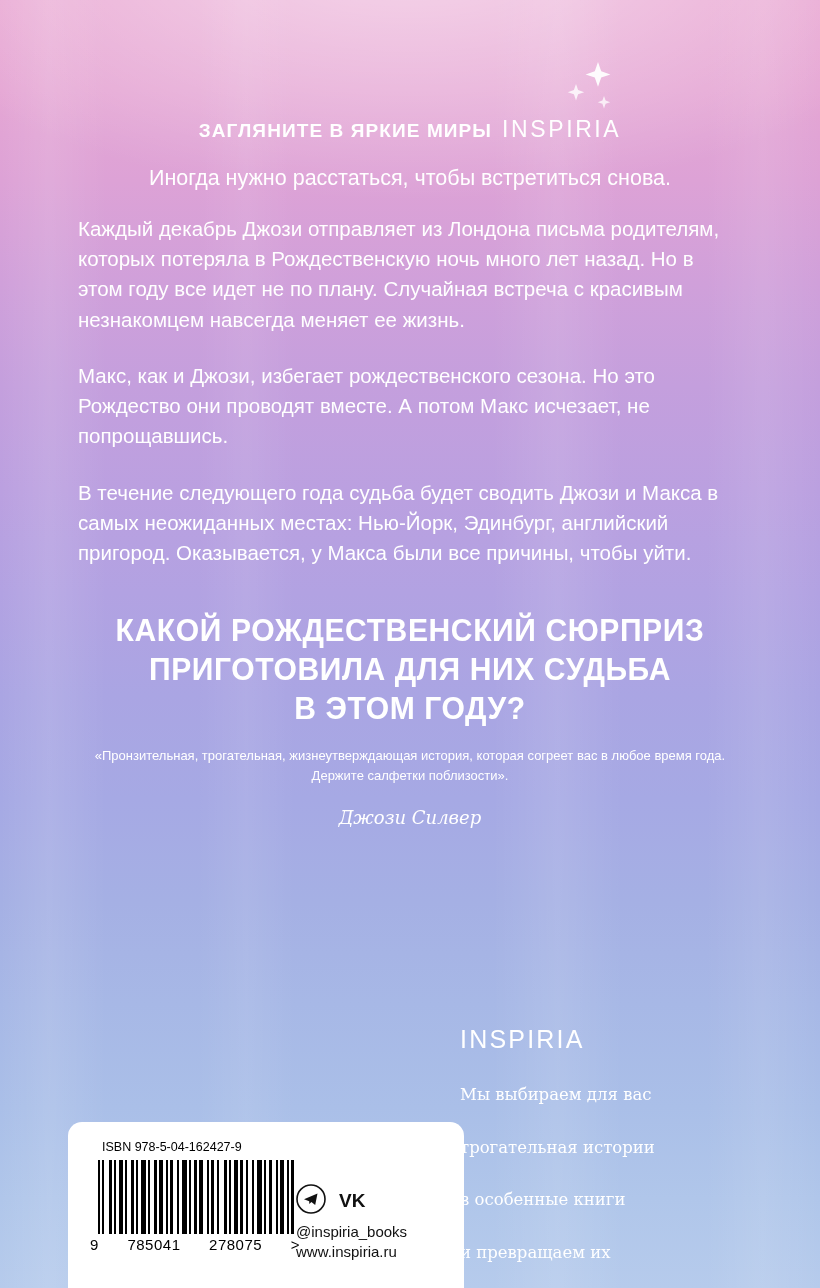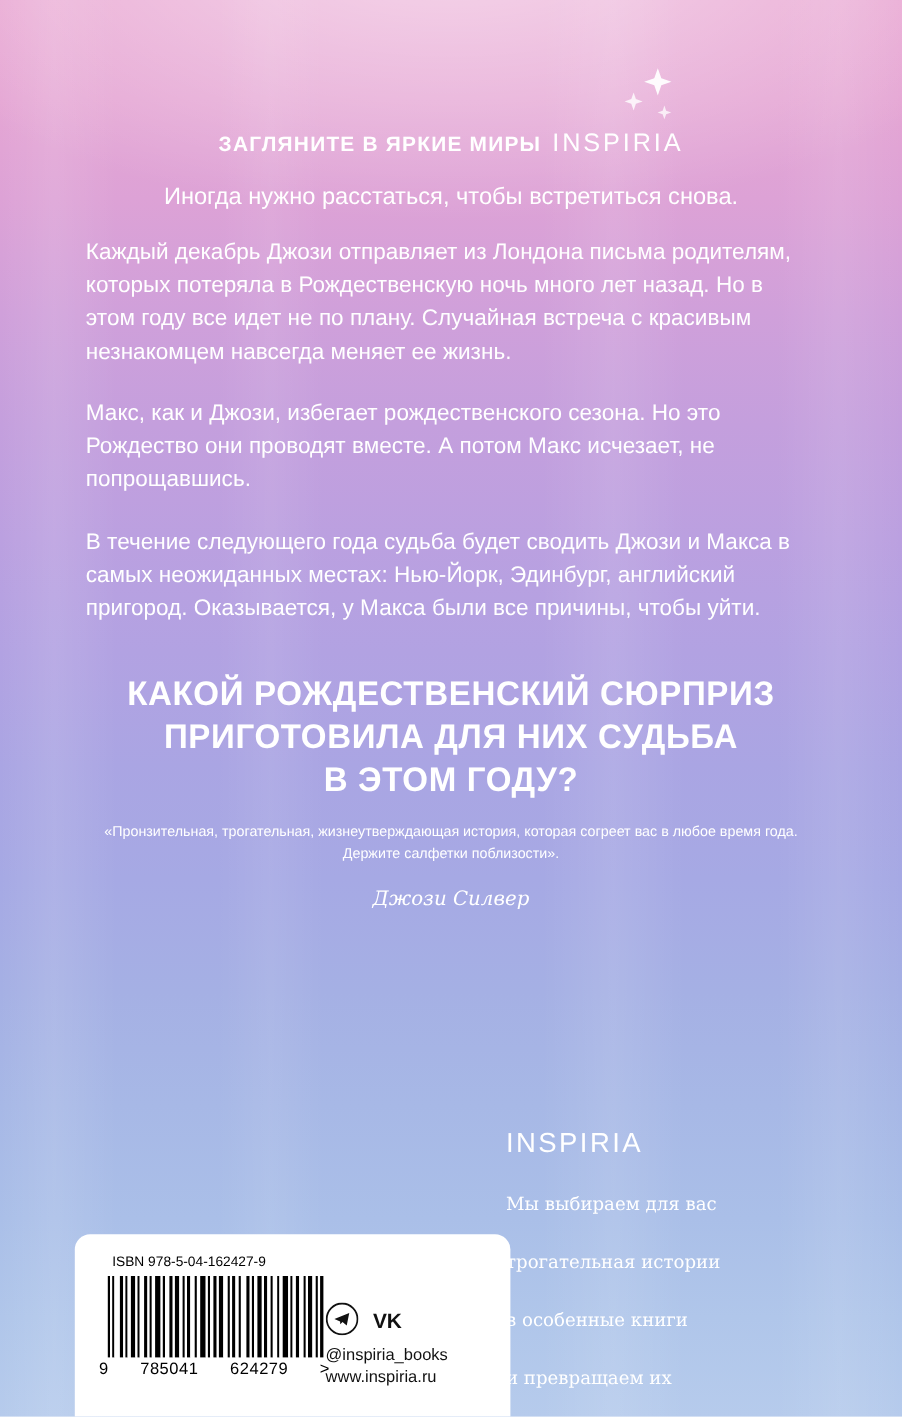--- a/index.html
+++ b/index.html
@@ -347,21 +347,21 @@
         <i style="width:2px;background:#fff"></i>
           <i style="width:4px"></i>
           <i style="width:3px;background:#fff"></i>
         <i style="width:2px"></i>
           <i style="width:2px;background:#fff"></i>
           <i style="width:3px"></i>
       </div>
       <div class="barcode-digits">
         <span>9</span>
         <span>785041</span>
-        <span>624279</span>
+        <span>278075</span>
         <span>&gt;</span>
       </div>
     </div>
 
     <div class="social">
       <div class="social-icons">
         <span class="tg-icon">
           <svg width="30" height="30" viewBox="0 0 30 30" xmlns="http://www.w3.org/2000/svg">
             <circle cx="15" cy="15" r="14" fill="none" stroke="#111" stroke-width="1.6"></circle>
             <path d="M8 15.2 L21.5 9.6 L19.2 21 L15.4 17.9 L13.3 19.9 L13.2 17.3 Z" fill="#111"></path>

